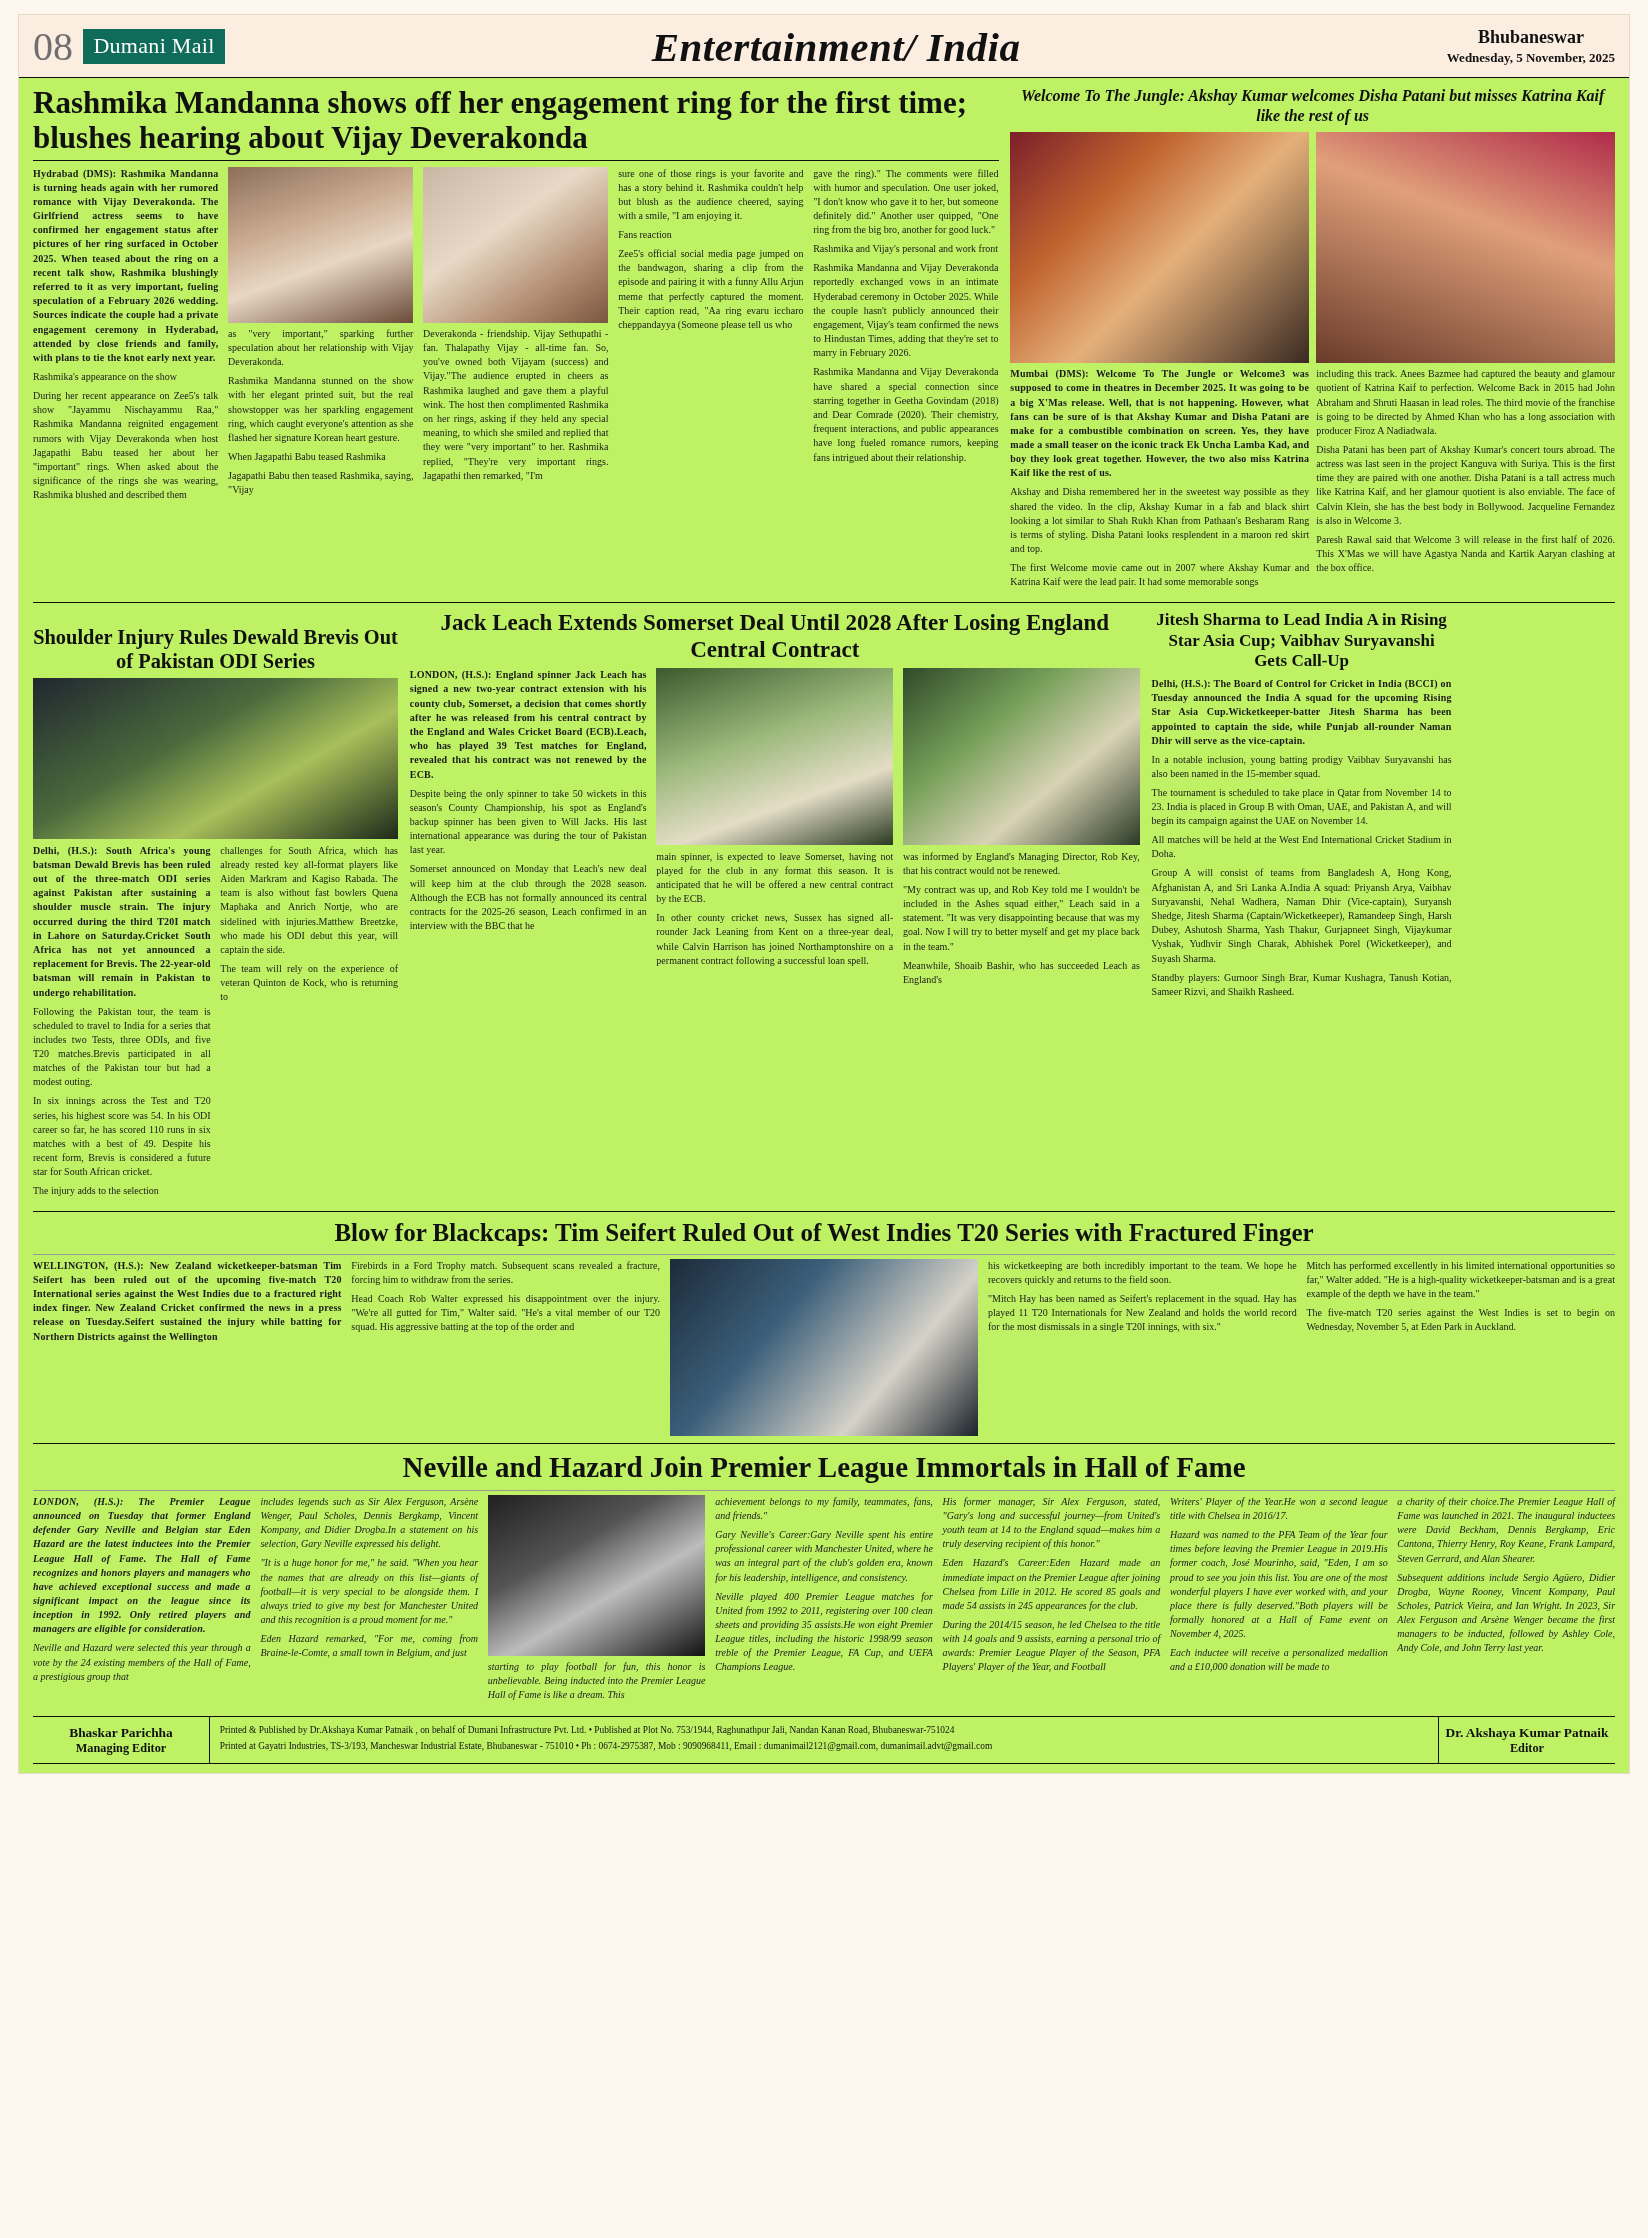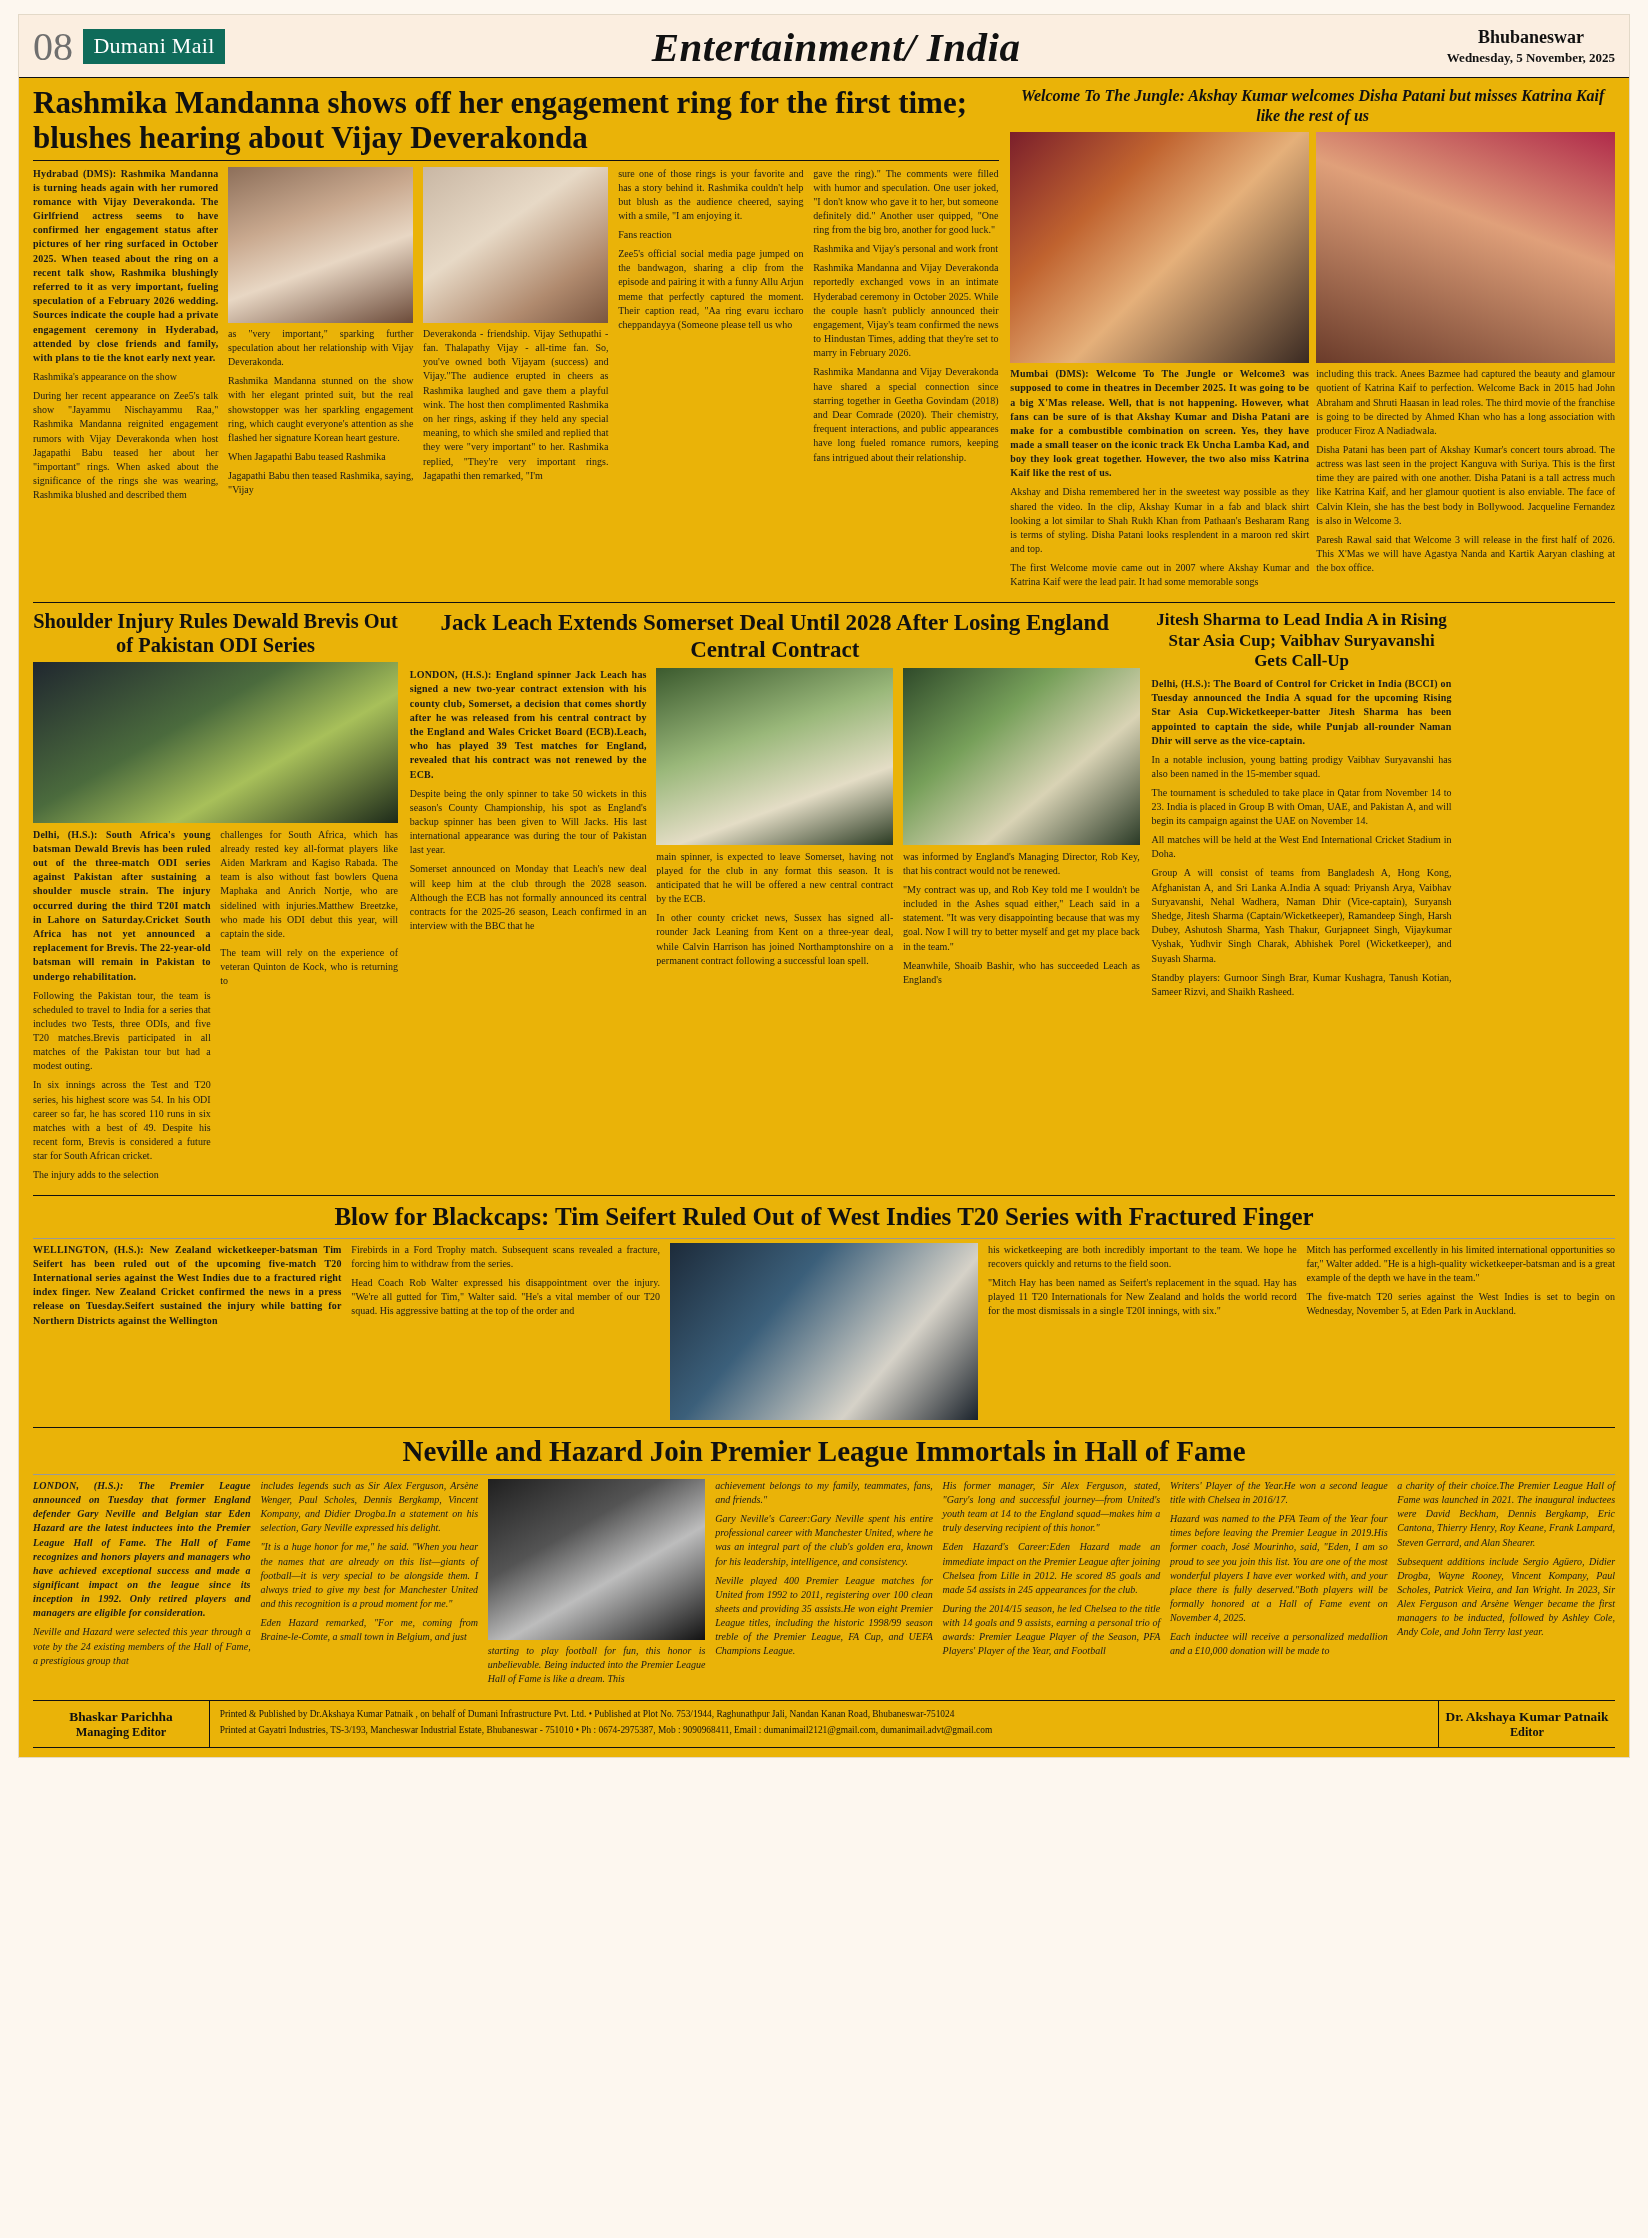--- a/index.html
+++ b/index.html
@@ -11,21 +11,21 @@
     color: #111;
   }
   .page {
     width: 1648px;
     min-height: 2239px;
     background: #fdf7ef;
     padding: 14px 18px 10.7px 18px;
     position: relative;
   }
   .inner {
-    background:#eab308;
+    background:#bef264;
     border: 0.5px solid #e3d9c8;
     padding: 0;
   }
 
   
   .masthead {
     display:flex; align-items:center; justify-content:space-between;
     background:#fbeee0;
     border-bottom: 1.6px solid #111;
     padding: 7.5px 14px 6.4px 14px;
@@ -72,21 +72,21 @@
 
   .h-lead2 { font-size:16px; font-style:italic; line-height:1.25; text-align:center; margin-bottom:5.4px; }
   .cols2 { display:flex; gap:7px; }
   .cols2 > div { flex:1; }
 
   
   .sec2 { display:flex; gap:11.8px; padding: 7.5px 14px 0 14px; }
   .col-a { width:365px; }
   .col-b { width:730px; }
   .col-c { width:300px; }
-  .h2 { font-size:20.4px; text-align:center; line-height:1.14; margin-bottom:5.4px; }
+  .h2 { font-size:20.4px; text-align:center; line-height:1.14; margin-bottom:5.4px;margin-top:16px; }
   .h2b { font-size:23px; text-align:center; line-height:1.14; margin-bottom:5.4px; }
   .h2c { font-size:17px; text-align:center; line-height:1.2; margin-bottom:5.4px; }
   .c2 { display:flex; gap:9.7px; }
   .c2 > div { flex:1; }
   .c3 { display:flex; gap:9.7px; }
   .c3 > div { flex:1; }
 
   
   .sec3 { padding: 7.5px 14px 0 14px; }
   .h3 { font-size:25px; text-align:center; line-height:1.12; margin-bottom:6.4px; }

